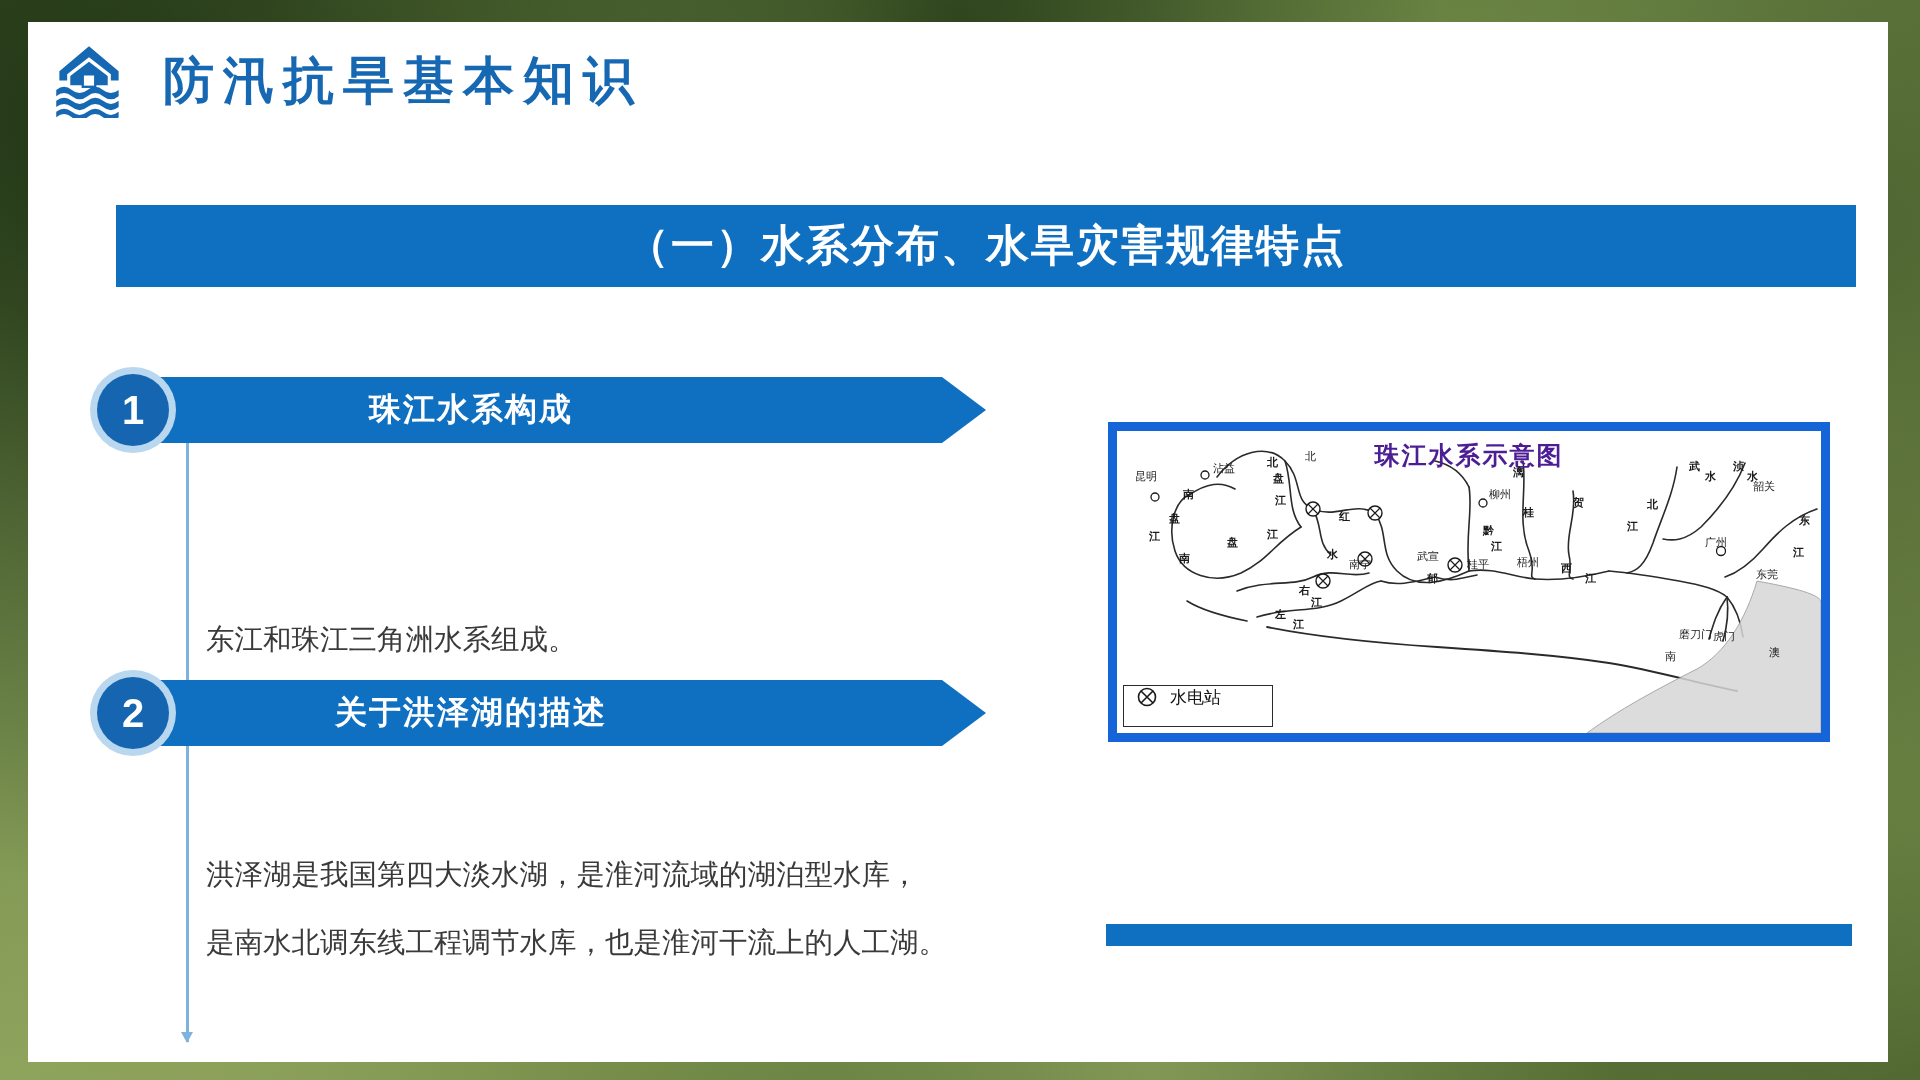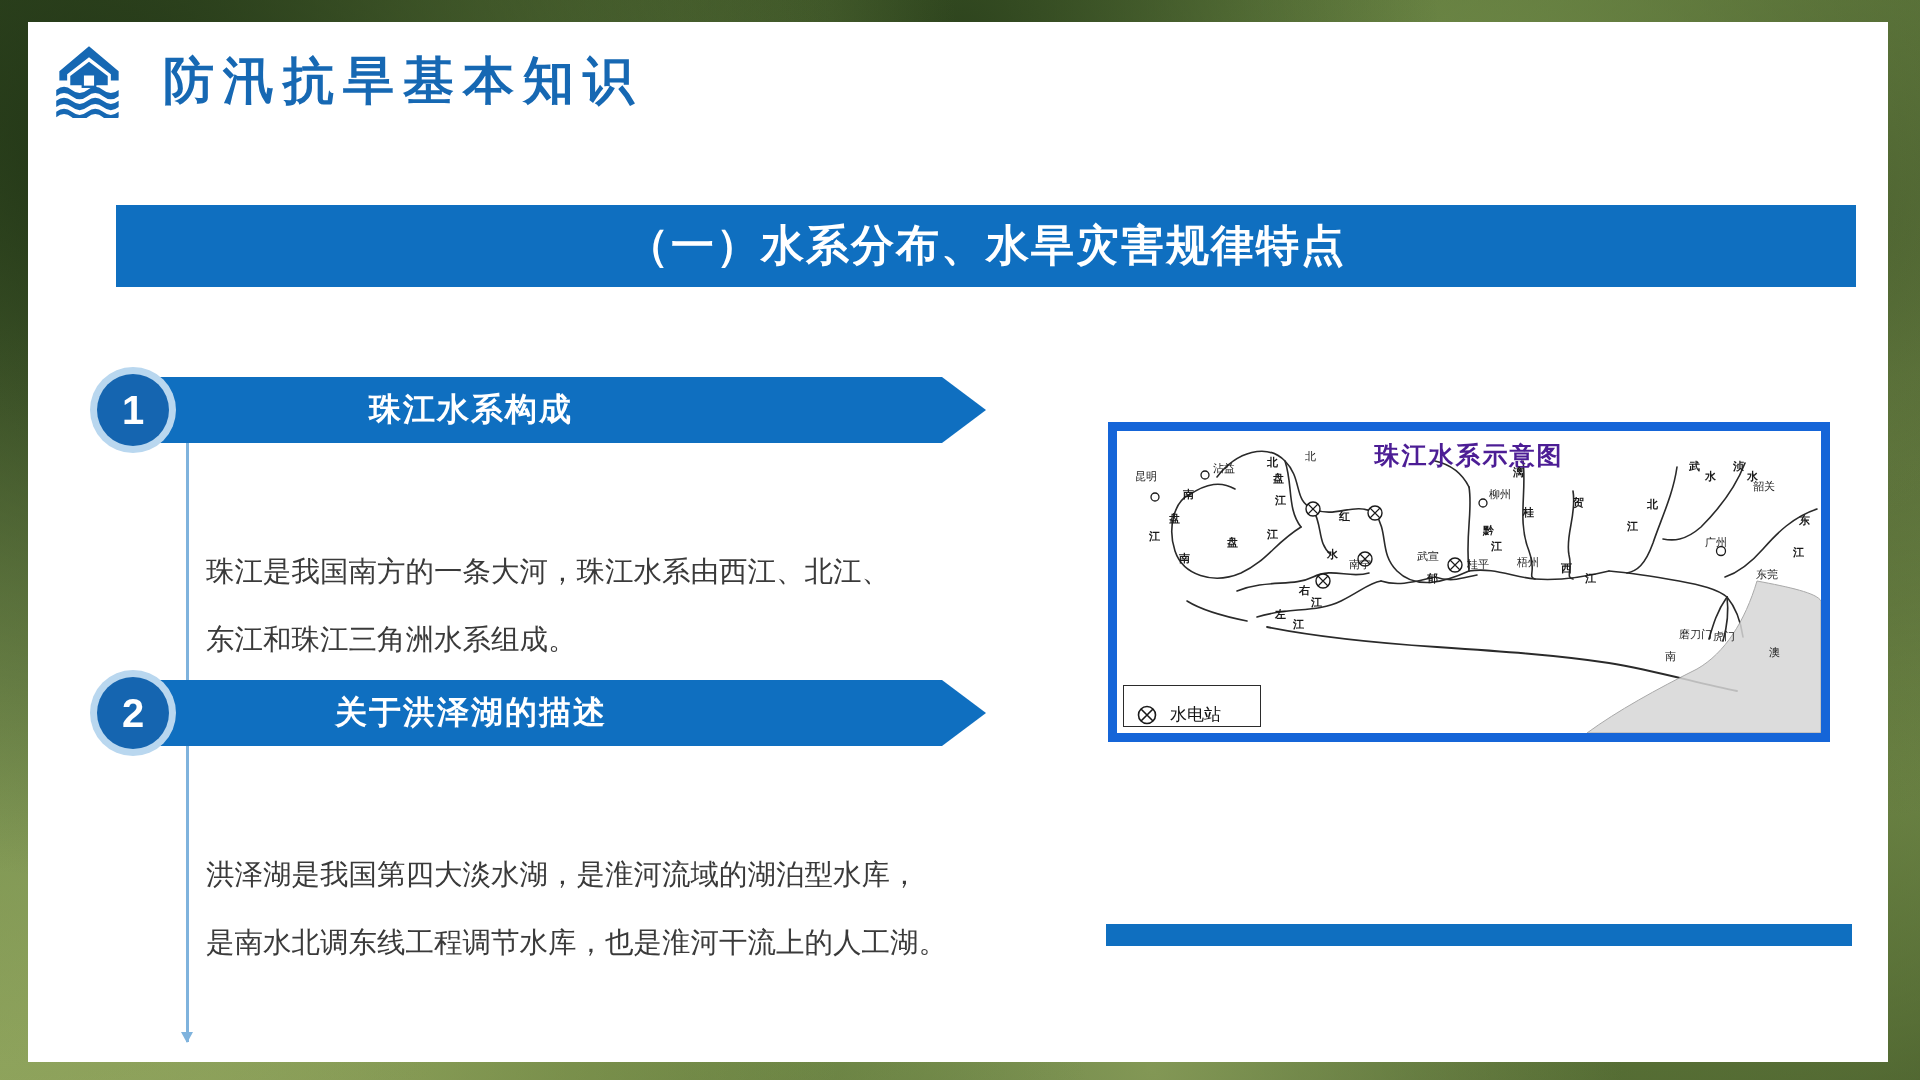--- a/index.html
+++ b/index.html
@@ -225,26 +225,26 @@
     position: absolute;
     font-size: 11px;
     color: #1a1a1a;
     font-weight: bold;
     white-space: nowrap;
   }
   #map-legend {
     position: absolute;
     left: 6px;
     bottom: 6px;
-    width: 138px;
+    width: 150px;
     height: 42px;
     border: 1.5px solid #2b2b2b;
     background: #ffffff;
     display: flex;
-    align-items: flex-end;
+    align-items: flex-start;
     gap: 12px;
     padding-left: 12px;
     box-sizing: border-box;
   }
   #map-legend-label {
     font-size: 17px;
     color: #141414;
     white-space: nowrap;
   }
 
@@ -294,21 +294,20 @@
       <div class="step" style="top:355px; left:40px;">
         <div class="step-bar">
           <span class="step-bar-label">珠江水系构成</span>
         </div>
         <div class="step-badge-ring"></div>
         <div class="step-badge">
           <span class="step-badge-num">1</span>
         </div>
       </div>
 
-      <div class="body-text" style="top:515px;">珠江是我国南方的一条大河，珠江水系由西江、北江、</div>
       <div class="body-text" style="top:583px;">东江和珠江三角洲水系组成。</div>
 
       <div class="step" style="top:658px; left:40px;">
         <div class="step-bar">
           <span class="step-bar-label">关于洪泽湖的描述</span>
         </div>
         <div class="step-badge-ring"></div>
         <div class="step-badge">
           <span class="step-badge-num">2</span>
         </div>

